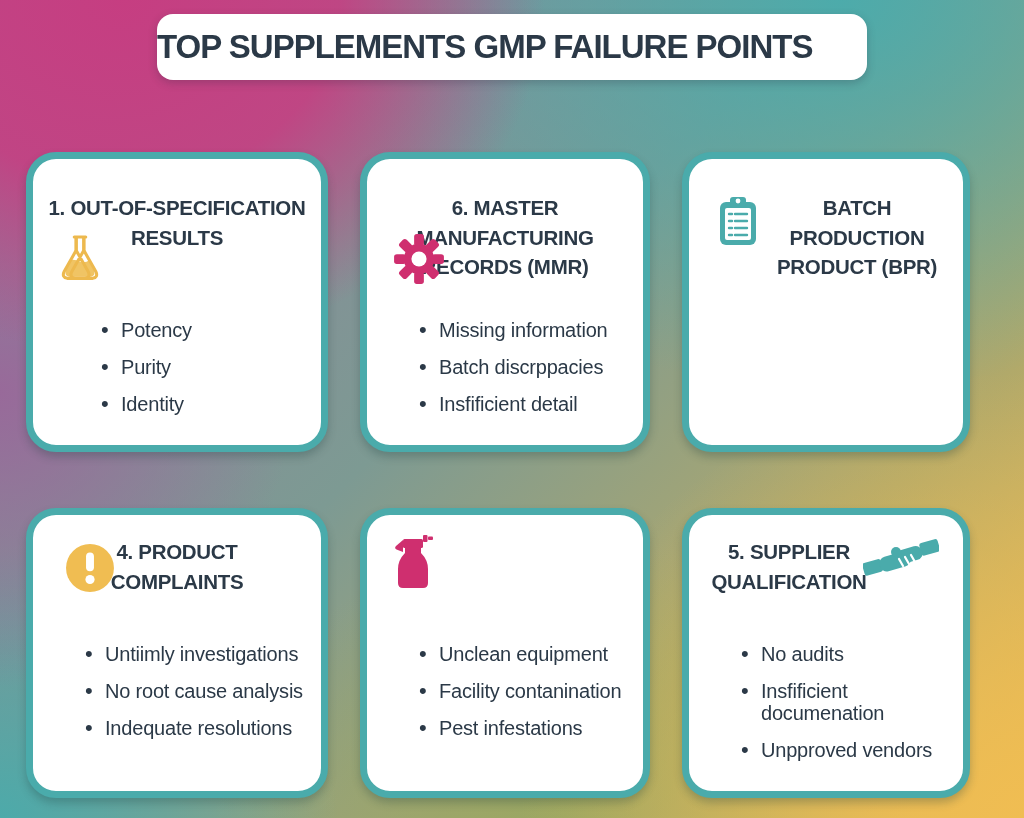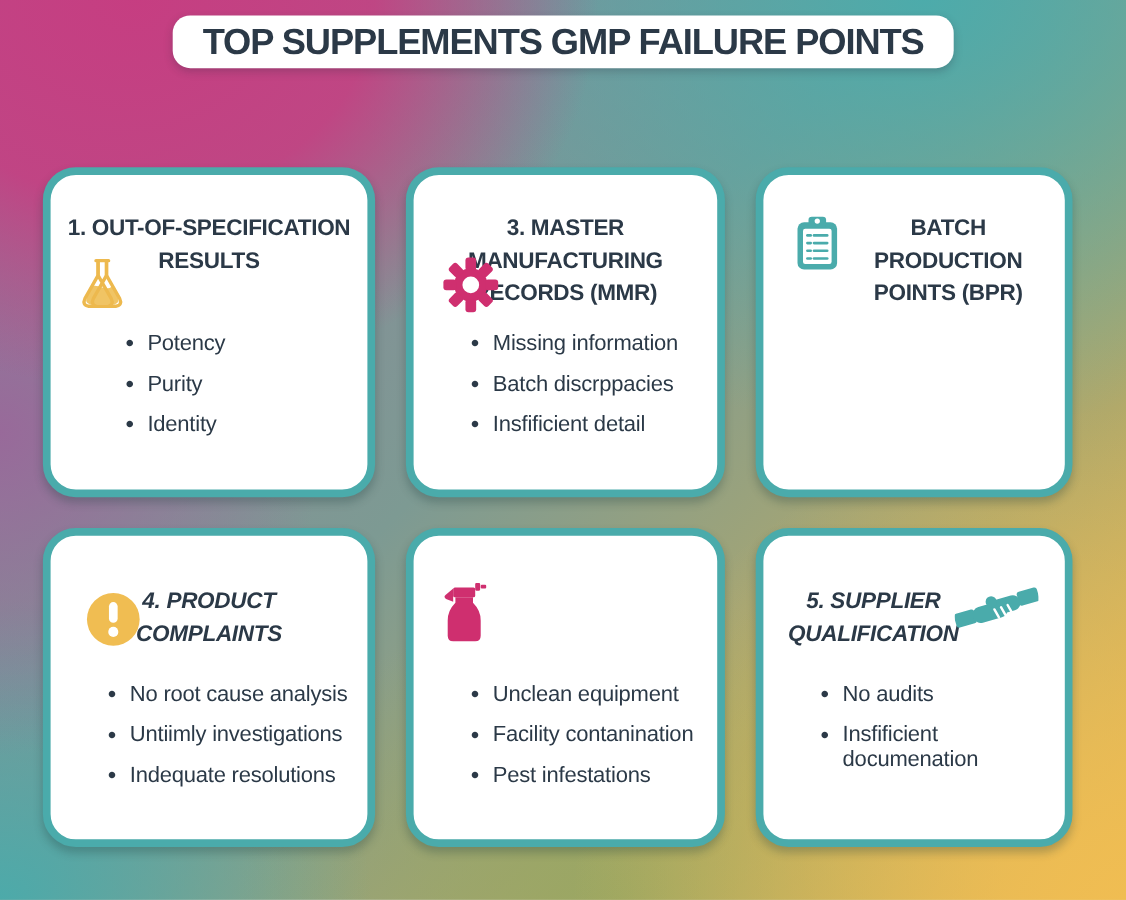--- a/index.html
+++ b/index.html
@@ -9,58 +9,58 @@
     background:
       radial-gradient(ellipse 620px 520px at 12% 0%,  rgba(201,58,128,.95) 0%, rgba(201,58,128,.85) 35%, rgba(201,58,128,0) 68%),
       radial-gradient(ellipse 420px 420px at 0% 48%,  rgba(154,102,154,.9) 0%, rgba(154,102,154,0) 70%),
       radial-gradient(ellipse 520px 420px at 0% 100%, rgba(74,171,171,.95) 0%, rgba(74,171,171,0) 65%),
       radial-gradient(ellipse 760px 560px at 82% 0%,  rgba(74,172,172,.95) 0%, rgba(74,172,172,0) 70%),
       radial-gradient(ellipse 700px 620px at 100% 100%, rgba(240,189,82,.98) 0%, rgba(240,189,82,0) 72%),
       radial-gradient(ellipse 500px 400px at 55% 100%, rgba(148,166,96,.8) 0%, rgba(148,166,96,0) 70%),
       linear-gradient(135deg,#8f7f9d 0%, #7d9a93 45%, #b1a96a 75%, #e8bb57 100%);
   }
   .banner{
-    position:absolute;left:157px;top:14px;width:710px;height:48px;
+    position:absolute;left:157px;top:14px;width:710px;height:66px;
     background:#fff;border-radius:16px;box-shadow:0 3px 8px rgba(40,40,60,.25);
-    display:flex;align-items:center;justify-content:center;
+    display:flex;align-items:center;
   }
   .banner h1{
     margin:0;font-size:33px;font-weight:bold;letter-spacing:-1px;
     color:#2b3947;white-space:nowrap;
   }
   .grid{
-    position:absolute;left:39px;top:152px;width:944px;height:646px;
+    position:absolute;left:26px;top:152px;width:944px;height:646px;
     display:grid;grid-template-columns:302px 290px 288px;grid-template-rows:300px 290px;
-    column-gap:32px;row-gap:56px;gap:28px;
+    column-gap:32px;row-gap:56px;
   }
   .card{
     background:#fff;border:7px solid #4aabab;border-radius:30px;
     box-shadow:0 5px 8px rgba(30,60,60,.28);
     position:relative;box-sizing:border-box;padding:0 10px;
   }
   .card-header{position:relative;text-align:center;}
   .r1 .card-header{margin-top:34px;min-height:104px;}
-  .r2 .card-header{margin-top:45px;min-height:84px;font-style:italic;}
+  .r2 .card-header{margin-top:22px;min-height:84px;}
   .card-title{
     margin:0;font-size:20.5px;line-height:1.45;font-weight:bold;
     color:#2b3947;letter-spacing:-0.3px;
   }
   .icon{position:absolute;display:block;}
   .c1 .icon{left:14px;top:40px;width:46px;height:52px;}
   .c2 .icon{left:16px;top:40px;width:52px;height:52px;}
   .c3 .icon{left:16px;top:2px;width:46px;height:52px;}
   .c3 .card-title{padding-left:62px;}
   .c4 .icon{left:22px;top:6px;width:50px;height:50px;}
   .c4 .card-title{padding-left:30px;padding-right:30px;}
   .c5 .icon{left:16px;top:-6px;width:44px;height:60px;}
   .c5 .card-title{padding-left:56px;}
   .c6 .icon{right:14px;top:-2px;width:76px;height:50px;}
   .c6 .card-title{padding-right:74px;}
   .bullets{
-    list-style:none;margin:4px 0 0 0;padding:0 0 0 62px;
+    list-style:none;margin:22px 0 0 0;padding:0 0 0 62px;
   }
   .c1 .bullets{padding-left:78px;}
   .bullets li{
     position:relative;font-size:20px;color:#2b3947;
     margin-bottom:15px;letter-spacing:-0.2px;line-height:1.1;
   }
   .bullets li::before{
     content:"\2022";position:absolute;left:-20px;top:-1px;
     font-size:22px;color:#2b3947;
   }
@@ -105,21 +105,21 @@
               <rect x="19.5" y="36" width="9" height="11" rx="2.5" transform="rotate(90 24 24)"></rect>
               <rect x="19.5" y="1" width="9" height="11" rx="2.5" transform="rotate(45 24 24)"></rect>
               <rect x="19.5" y="36" width="9" height="11" rx="2.5" transform="rotate(45 24 24)"></rect>
               <rect x="19.5" y="1" width="9" height="11" rx="2.5" transform="rotate(-45 24 24)"></rect>
               <rect x="19.5" y="36" width="9" height="11" rx="2.5" transform="rotate(-45 24 24)"></rect>
             </g>
           </g>
           <circle cx="24" cy="24" r="7" fill="#ffffff"></circle>
         </svg>
       </span>
-      <h2 class="card-title"><span>3. MASTER MANUFACTURING</span><br><span>RECORDS (MMR)</span></h2>
+      <h2 class="card-title"><span>6. MASTER MANUFACTURING</span><br><span>RECORDS (MMR)</span></h2>
     </div>
     <ul class="bullets">
       <li>Missing information</li>
       <li>Batch discrppacies</li>
       <li>Insfificient detail</li>
     </ul>
   </section>
 
   <section class="card r1 c3">
     <div class="card-header">
@@ -134,38 +134,38 @@
               <line x1="20" y1="19" x2="32" y2="19"></line>
             <line x1="14" y1="26" x2="17" y2="26"></line>
               <line x1="20" y1="26" x2="32" y2="26"></line>
             <line x1="14" y1="33" x2="17" y2="33"></line>
               <line x1="20" y1="33" x2="32" y2="33"></line>
             <line x1="14" y1="40" x2="17" y2="40"></line>
               <line x1="20" y1="40" x2="32" y2="40"></line>
           </g>
         </svg>
       </span>
-      <h2 class="card-title"><span>BATCH PRODUCTION</span><br><span>POINTS (BPR)</span></h2>
+      <h2 class="card-title"><span>BATCH PRODUCTION</span><br><span>PRODUCT (BPR)</span></h2>
     </div>
   </section>
 
   <section class="card r2 c4">
     <div class="card-header">
       <span class="icon">
         <svg width="50" height="50" viewBox="0 0 48 48">
           <circle cx="24" cy="24" r="23" fill="#f0bd52"></circle>
           <rect x="20.2" y="9" width="7.6" height="18" rx="3.8" fill="#ffffff"></rect>
           <circle cx="24" cy="35" r="4.4" fill="#ffffff"></circle>
         </svg>
       </span>
       <h2 class="card-title"><span>4. PRODUCT</span><br><span>COMPLAINTS</span></h2>
     </div>
     <ul class="bullets">
+      <li>Untiimly investigations</li>
       <li>No root cause analysis</li>
-      <li>Untiimly investigations</li>
       <li>Indequate resolutions</li>
     </ul>
   </section>
 
   <section class="card r2 c5">
     <div class="card-header">
       <span class="icon">
         <svg width="44" height="60" viewBox="0 0 44 60">
           <g fill="#cf2f6f">
             <rect x="10" y="8" width="20" height="9" rx="1.5"></rect>
@@ -200,16 +200,17 @@
             <line x1="42" y1="22" x2="46" y2="29"></line>
             <line x1="48" y1="20" x2="52" y2="27"></line>
           </g>
         </svg>
       </span>
       <h2 class="card-title"><span>5. SUPPLIER</span><br><span>QUALIFICATION</span></h2>
     </div>
     <ul class="bullets">
       <li>No audits</li>
       <li>Insfificient documenation</li>
+      <li>Unpproved vendors</li>
     </ul>
   </section>
 
 </main>
 
 </body></html>

